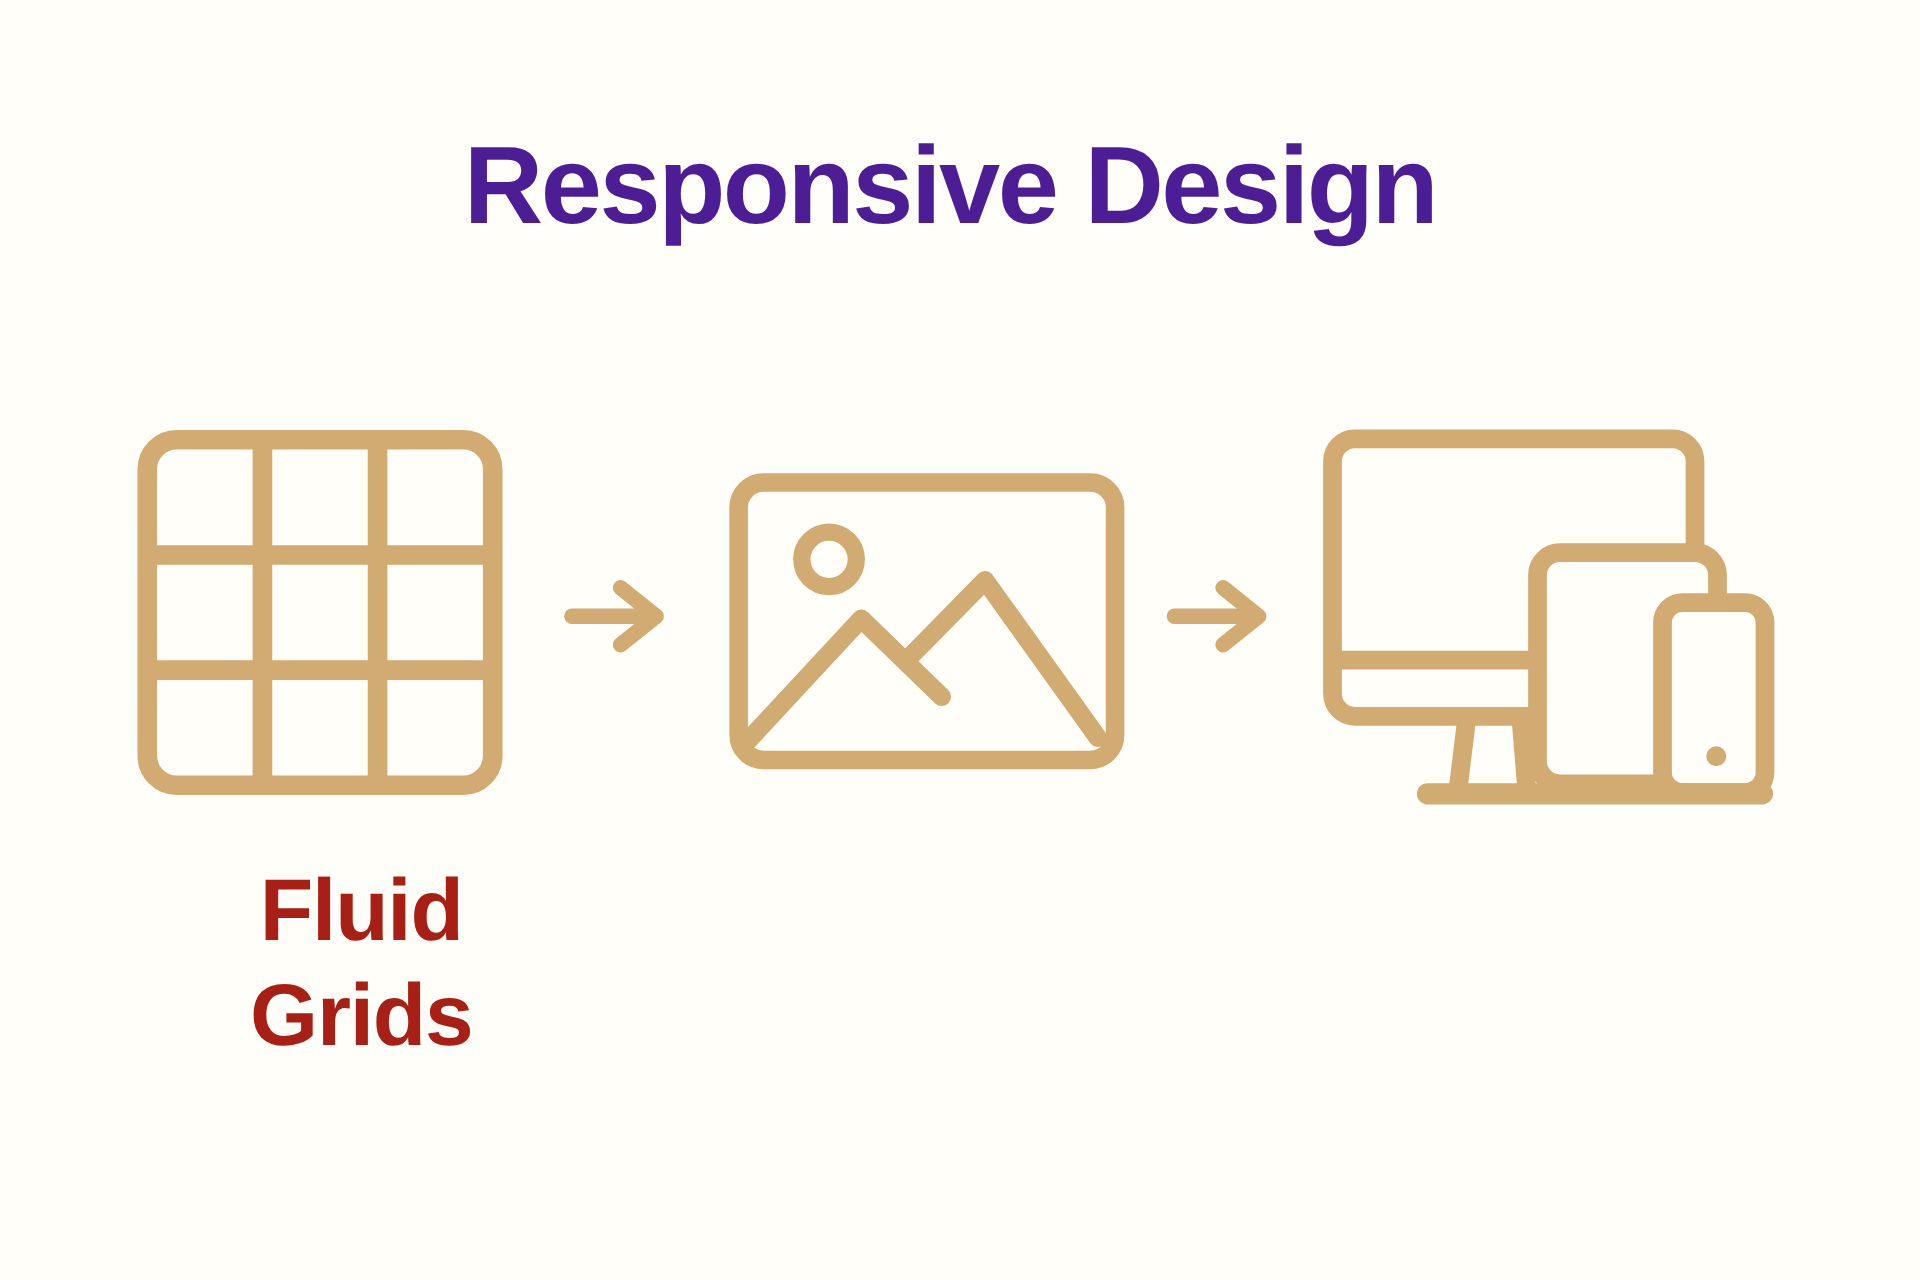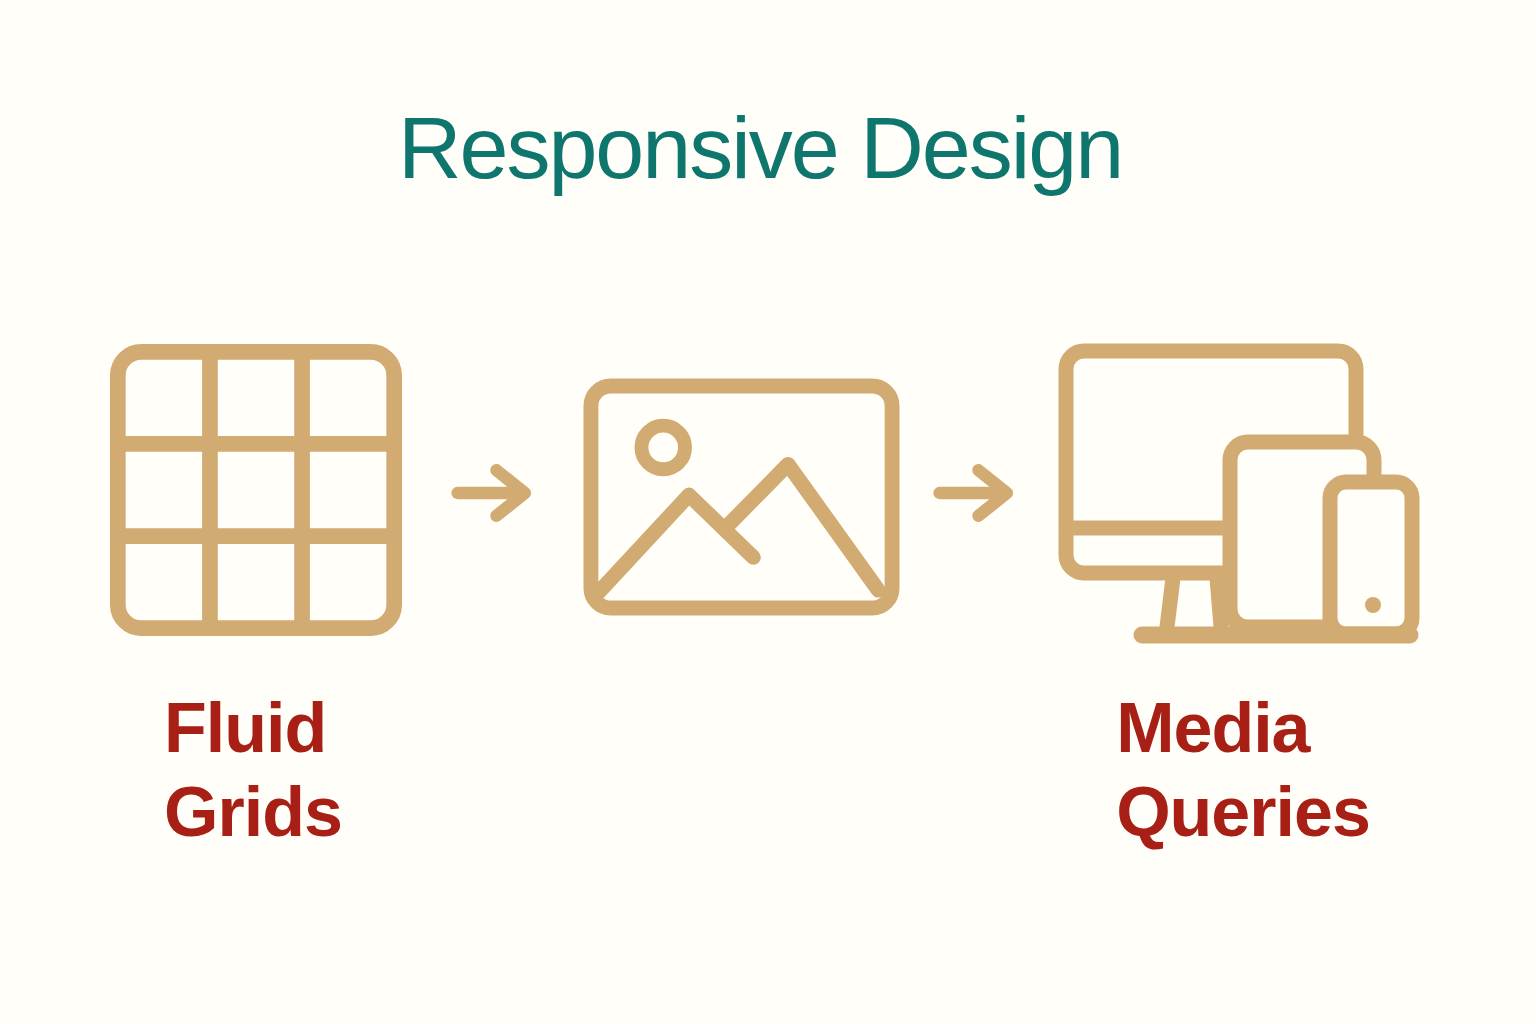--- a/index.html
+++ b/index.html
@@ -7,40 +7,42 @@
     position:relative;
     width:1536px;height:1024px;
     background:#FFFEF8;
     overflow:hidden;
     font-family:"Liberation Sans", sans-serif;
   }
   .title{
     position:absolute;
     left:760px;top:104px;
     transform:translateX(-50%);
-    font-weight:400;
+    font-weight:700;
     font-size:88px;
     line-height:1;
     letter-spacing:-2px;
-    color:#0f766e;
+    color:#4c1d95;
     white-space:nowrap;
   }
   .icon{position:absolute;}
   .icon svg{display:block;}
   .tan-stroke{stroke:#D2AB72;fill:none;stroke-linecap:round;stroke-linejoin:round;}
   .label{
     position:absolute;
     top:686px;
     transform:translateX(-50%);
+    text-align:center;
     font-weight:700;
     font-size:70px;
     line-height:84px;
     letter-spacing:-1px;
     color:#A82015;
     white-space:pre-line;
+    margin-left:36px;
   }
   .arrow{position:absolute;top:458px;width:95px;height:70px;}
 </style>
 </head>
 <body>
 
 <div class="page">
 
   <div class="title">Responsive Design</div>
 
@@ -101,16 +103,14 @@
       <circle cx="315" cy="262" r="8" fill="#D2AB72" stroke="none"></circle>
 
       <line class="tan-stroke" stroke-width="17" x1="84" y1="292" x2="352" y2="292"></line>
     </svg>
   </div>
 
   <div class="label" style="left:253px;">Fluid
 Grids</div>
 
 
-  <div class="label" style="left:1243px;">Media
-Queries</div>
 
 </div>
 
 </body></html>

